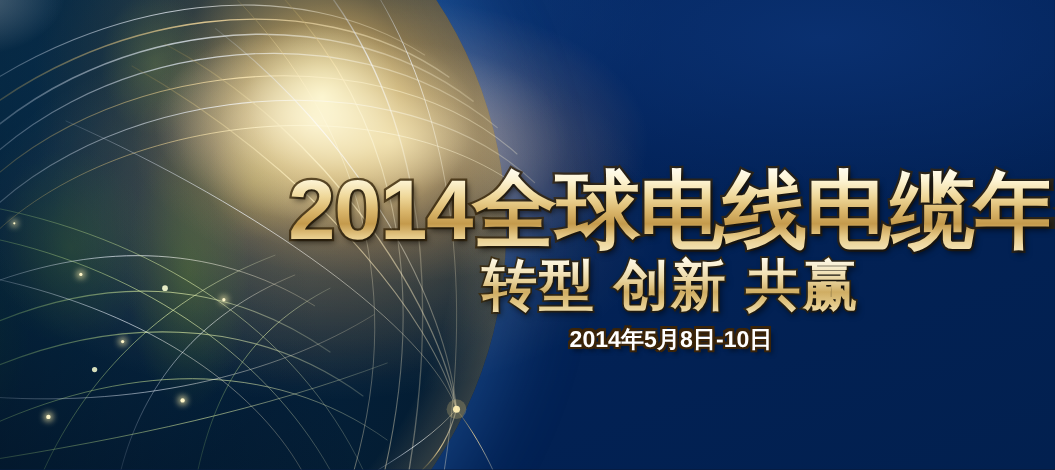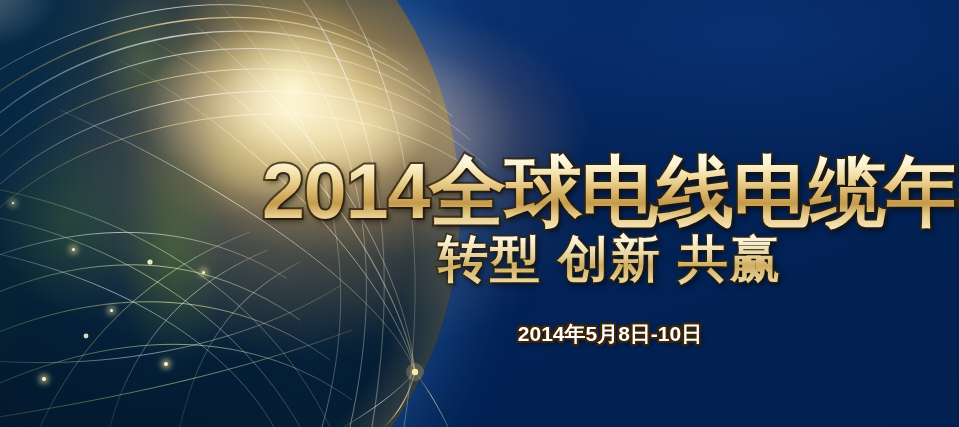--- a/index.html
+++ b/index.html
@@ -168,21 +168,21 @@
     letter-spacing: 2px;
     white-space: nowrap;
     text-align: center;
     color: #3c2a0a;
     -webkit-text-stroke: 3px #3c2a0a;
     opacity: 0.8;
   }
   .info-row {
     position: absolute;
     left: 330px;
-    top: 320px;
+    top: 294px;
     width: 560px;
     display: flex;
     justify-content: center;
     align-items: baseline;
     gap: 34px;
     white-space: nowrap;
   }
   .info-item {
     font-size: 21px;
     font-weight: bold;

